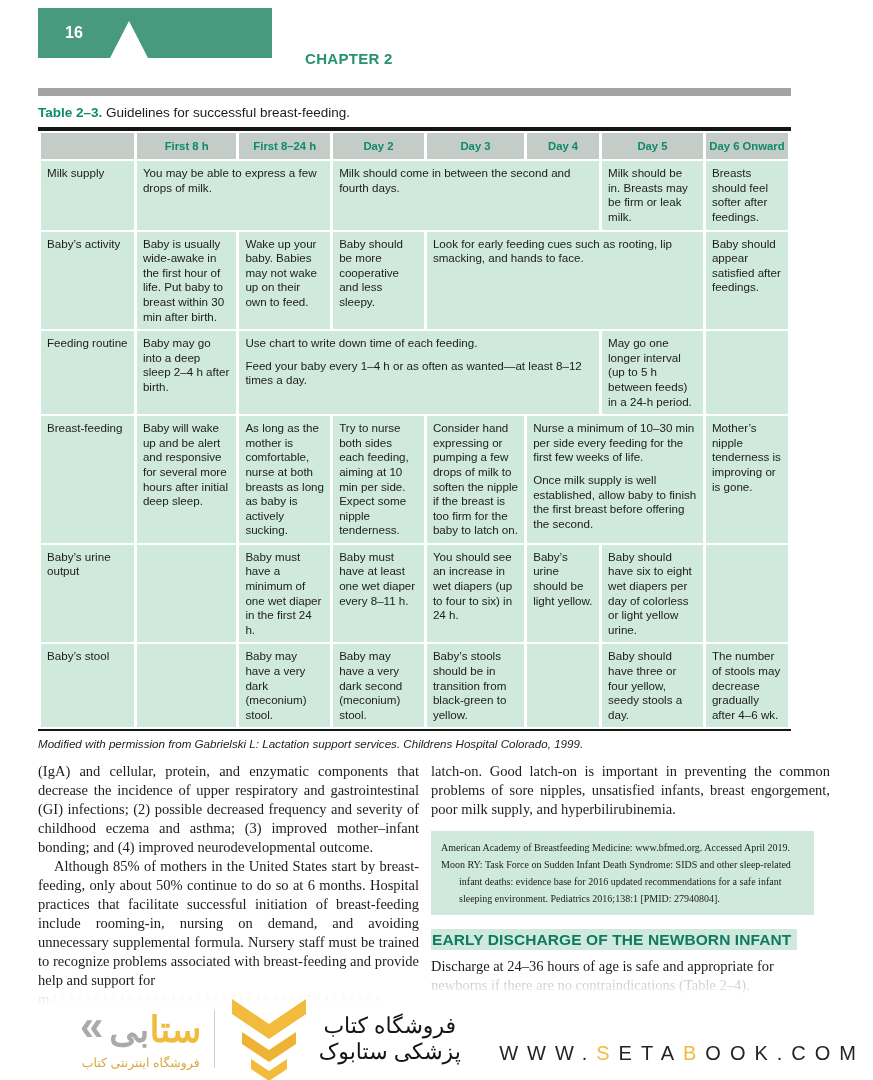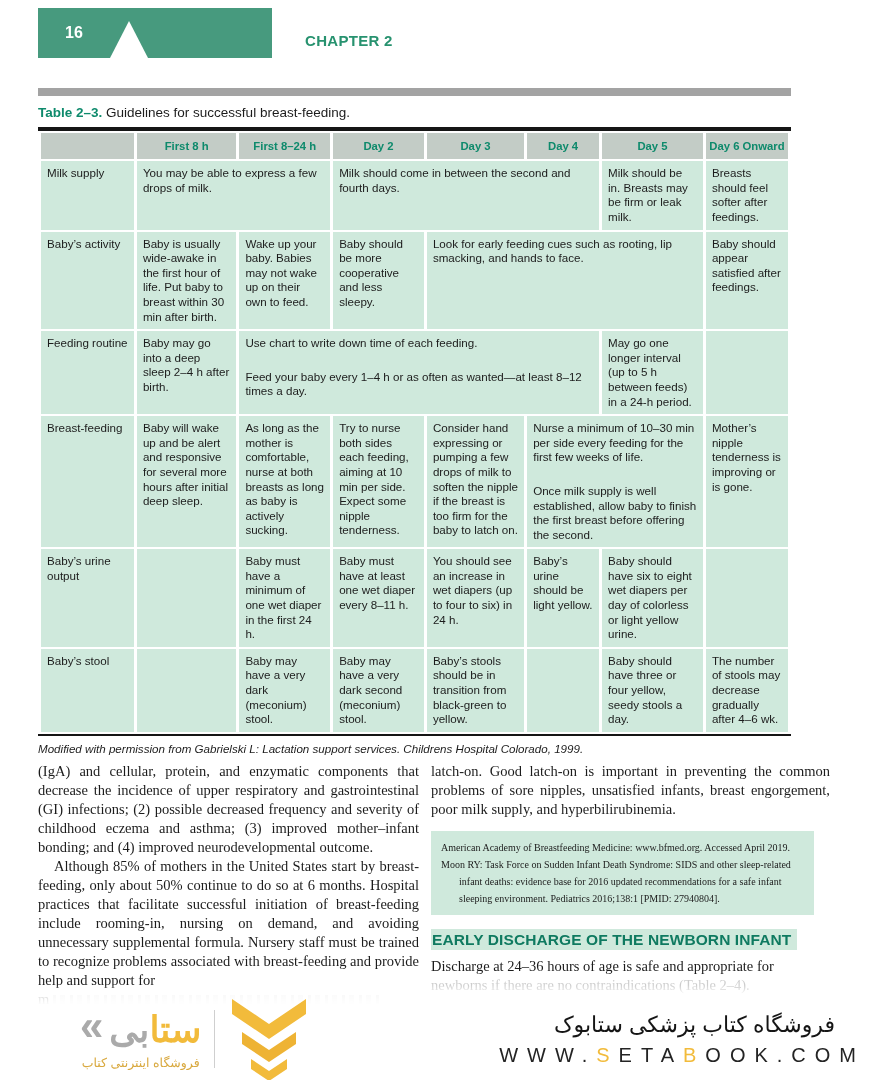--- a/index.html
+++ b/index.html
@@ -12,36 +12,36 @@
   html,body{background:#e9e9e9;}
   .page{
     position:relative; width:873px; height:1080px; background:#fff;
     overflow:hidden; font-family:"Liberation Sans", sans-serif; color:var(--ink);
   }
   
   .band{position:absolute; left:38px; top:8px; width:234px; height:50px; background:var(--brand);}
   .band .pagenum{position:absolute; left:27px; top:16px; color:#fff; font-weight:bold; font-size:16px;}
   .band .notch{position:absolute; left:72px; bottom:0; width:0; height:0;
     border-left:19px solid transparent; border-right:19px solid transparent; border-bottom:37px solid #fff;}
-  .chapter{position:absolute; left:305px; top:32px; color:#27926f; font-weight:bold; font-size:15px; letter-spacing:.3px;}
+  .chapter{position:absolute; left:305px; top:50px; color:#27926f; font-weight:bold; font-size:15px; letter-spacing:.3px;}
   
   .content{position:absolute; left:38px; top:88px; width:753px;}
   .grayrule{height:8px; background:var(--rulegray); margin-bottom:9px;}
   .caption{font-size:13.5px; margin-bottom:7px;}
   .caption .cap-label{color:var(--txtgreen); font-weight:bold;}
   table.guidelines{width:100%; border-collapse:separate; border-spacing:3px 2px;
     border-top:4px solid #151515; border-bottom:2px solid #151515; background:#fff;}
   table.guidelines th, table.guidelines td{
     font-size:11.6px; line-height:1.26; text-align:left; vertical-align:top; padding:5px 6px;}
   table.guidelines thead th{
     background:var(--hcellbg); color:var(--txtgreen); font-weight:bold; text-align:center;
     font-size:11.3px; padding:6px 2px;}
   table.guidelines tbody th{background:var(--cellbg); font-weight:normal;}
   table.guidelines tbody td{background:var(--cellbg);}
-  table.guidelines td p + p{margin-top:19px;}
+  table.guidelines td p + p{margin-top:8px;}
   .credit{font-size:11.6px; margin-top:6px;font-style:italic;}
   
   .columns{position:absolute; left:38px; top:762px; width:792px; display:flex; gap:12px;}
   .col{font-family:"Liberation Serif", serif; font-size:14.5px; line-height:19px; text-align:justify;}
   .col-left{width:383px;}
   .col-right{width:401px;}
   .col p.indent{text-indent:16px;}
   .ghost-line{height:19px; white-space:nowrap; overflow:hidden;}
   .smudge{display:inline-block; height:9px; margin-left:4px; vertical-align:baseline;
     background:repeating-linear-gradient(90deg, rgba(70,70,70,.20) 0 3px, transparent 3px 7px,
@@ -58,21 +58,21 @@
     background:linear-gradient(to bottom, rgba(255,255,255,0) 0, rgba(255,255,255,.82) 9px, #fff 20px);}
   .wm-inner{position:absolute; left:0; top:12px; width:873px; display:flex; justify-content:space-between; align-items:center;}
   .wm-logo{display:flex; align-items:center; gap:13px; margin-left:80px;}
   .logo-row{display:flex; align-items:center; gap:6px;}
   .guillemet{color:var(--logogray); font-size:42px; font-weight:bold; line-height:1; transform:translateY(-4px);}
   .logo-word{font-size:36px; font-weight:bold; line-height:1;}
   .logo-word .yel{color:var(--accent);}
   .logo-word .gry{color:var(--logogray);}
   .logo-caption{color:var(--capgold); font-size:12.5px; text-align:center; margin-top:4px;}
   .logo-divider{width:1px; height:58px; background:#cfcfcf;}
-  .wm-right{display:flex; flex-direction:column; align-items:flex-end; margin-right:8px;text-align:center;}
+  .wm-right{display:flex; flex-direction:row; align-items:flex-end; margin-right:8px;text-align:center;}
   .wm-title{font-size:22px; color:#151515; padding-right:30px; direction:rtl;}
   .wm-url{font-size:20px; font-weight:normal; letter-spacing:9px; margin-top:6px; color:#242424;}
   .wm-url .accent{color:var(--accent);}
 </style>
 </head>
 <body>
 
 <div class="page">
 
   <div class="band">

